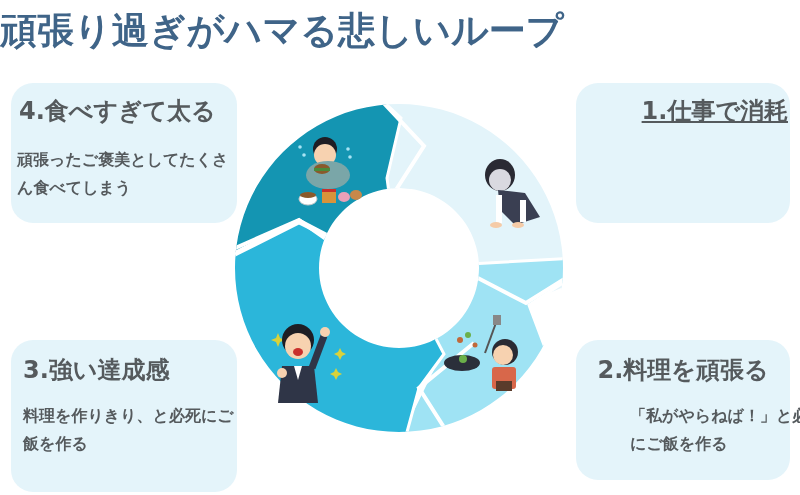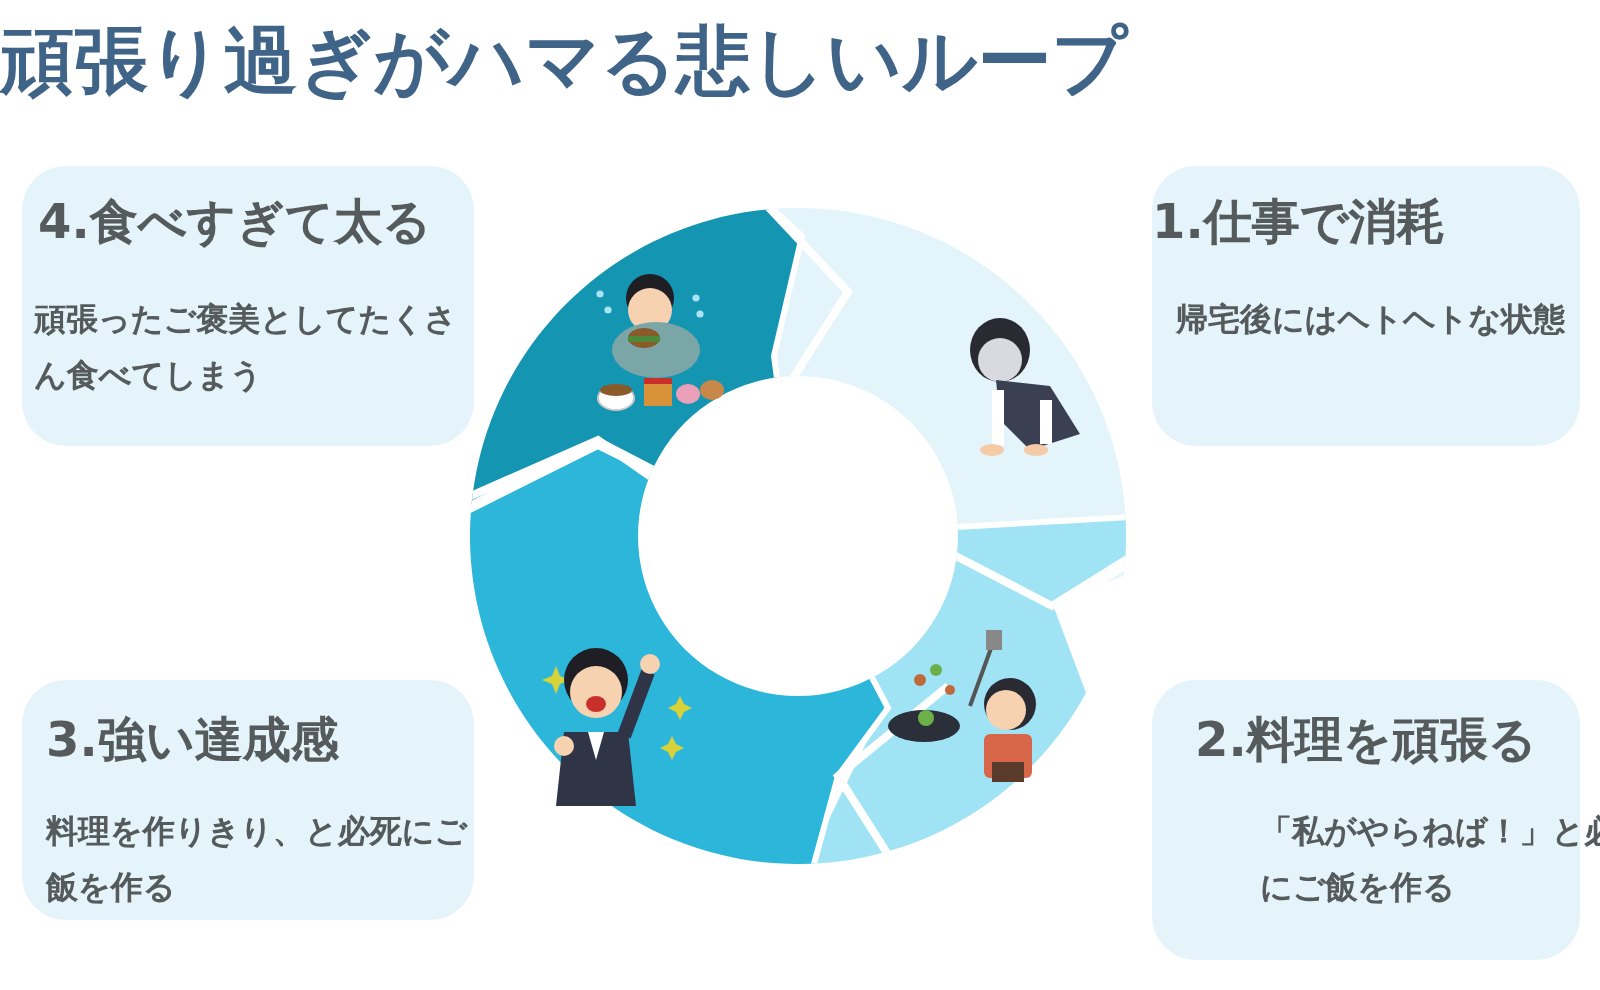--- a/index.html
+++ b/index.html
@@ -17,23 +17,23 @@
   .card .heading {
     position: absolute; font-size: 24px; font-weight: bold; color: #555a5d; white-space: nowrap;
   }
   .card .desc {
     position: absolute; font-size: 16px; font-weight: bold; color: #555a5d; line-height: 28px;
   }
   #card-4 { left: 11px; top: 83px; width: 226px; height: 140px; }
   #card-4 .heading { left: 8px; top: 12px; }
   #card-4 .desc { left: 6px; top: 63px; width: 215px; }
   #card-1 { left: 576px; top: 83px; width: 214px; height: 140px; }
-  #card-1 .heading { left: 0; width: 212px; text-align: left; top: 12px; }
+  #card-1 .heading { left: 0; width: 212px; text-align: right; top: 12px; text-decoration: underline; }
   #card-1 .desc { left: 12px; top: 63px; width: 200px; }
-  #card-3 { left: 11px; top: 340px; width: 226px; height: 120px; }
+  #card-3 { left: 11px; top: 340px; width: 226px; height: 152px; }
   #card-3 .heading { left: 12px; top: 14px; }
   #card-3 .desc { left: 12px; top: 62px; width: 215px; }
   #card-2 { left: 576px; top: 340px; width: 214px; height: 140px; padding-left: 33px; }
   #card-2 .heading { left: 0; width: 214px; text-align: center; top: 14px; }
   #card-2 .desc { left: 8px; top: 62px; width: 204px; margin-left: 46px; }
   .ring { position: absolute; left: 229px; top: 98px; width: 340px; height: 340px; }
   .illus { position: absolute; }
 </style>
 </head>
 <body>
@@ -122,21 +122,20 @@
   <ellipse cx="64" cy="60" rx="6" ry="5" fill="#c8884a"></ellipse>
 </svg>
 
 <div class="card" id="card-4">
   <div class="heading">4.食べすぎて太る</div>
   <div class="desc">頑張ったご褒美としてたくさん食べてしまう</div>
 </div>
 
 <div class="card" id="card-1">
   <div class="heading">1.仕事で消耗</div>
-  <div class="desc">帰宅後にはヘトヘトな状態</div>
 </div>
 
 <div class="card" id="card-3">
   <div class="heading">3.強い達成感</div>
   <div class="desc">料理を作りきり、と必死にご飯を作る</div>
 </div>
 
 <div class="card" id="card-2">
   <div class="heading">2.料理を頑張る</div>
   <div class="desc">「私がやらねば！」と必死にご飯を作る</div>

